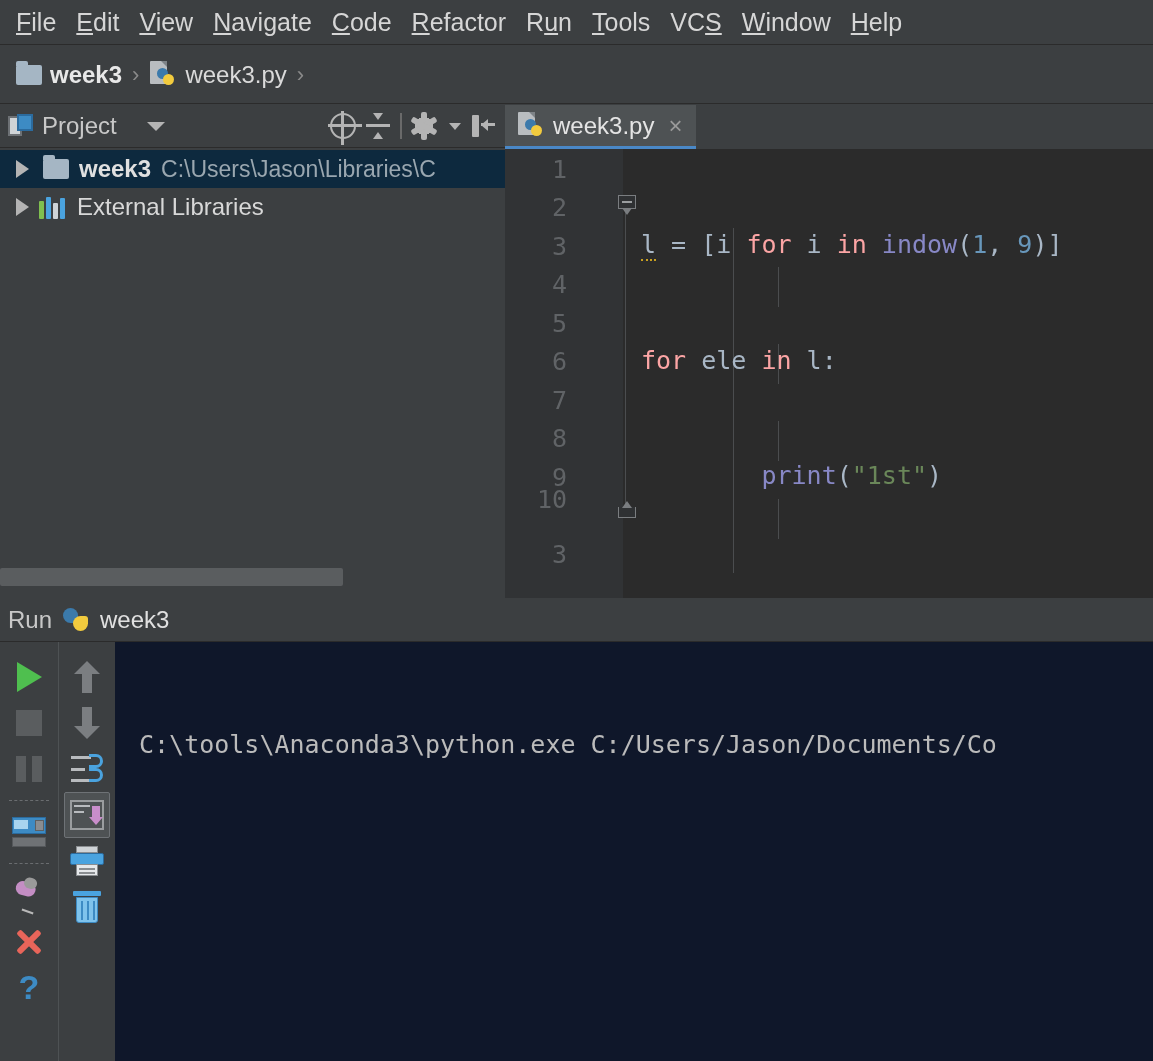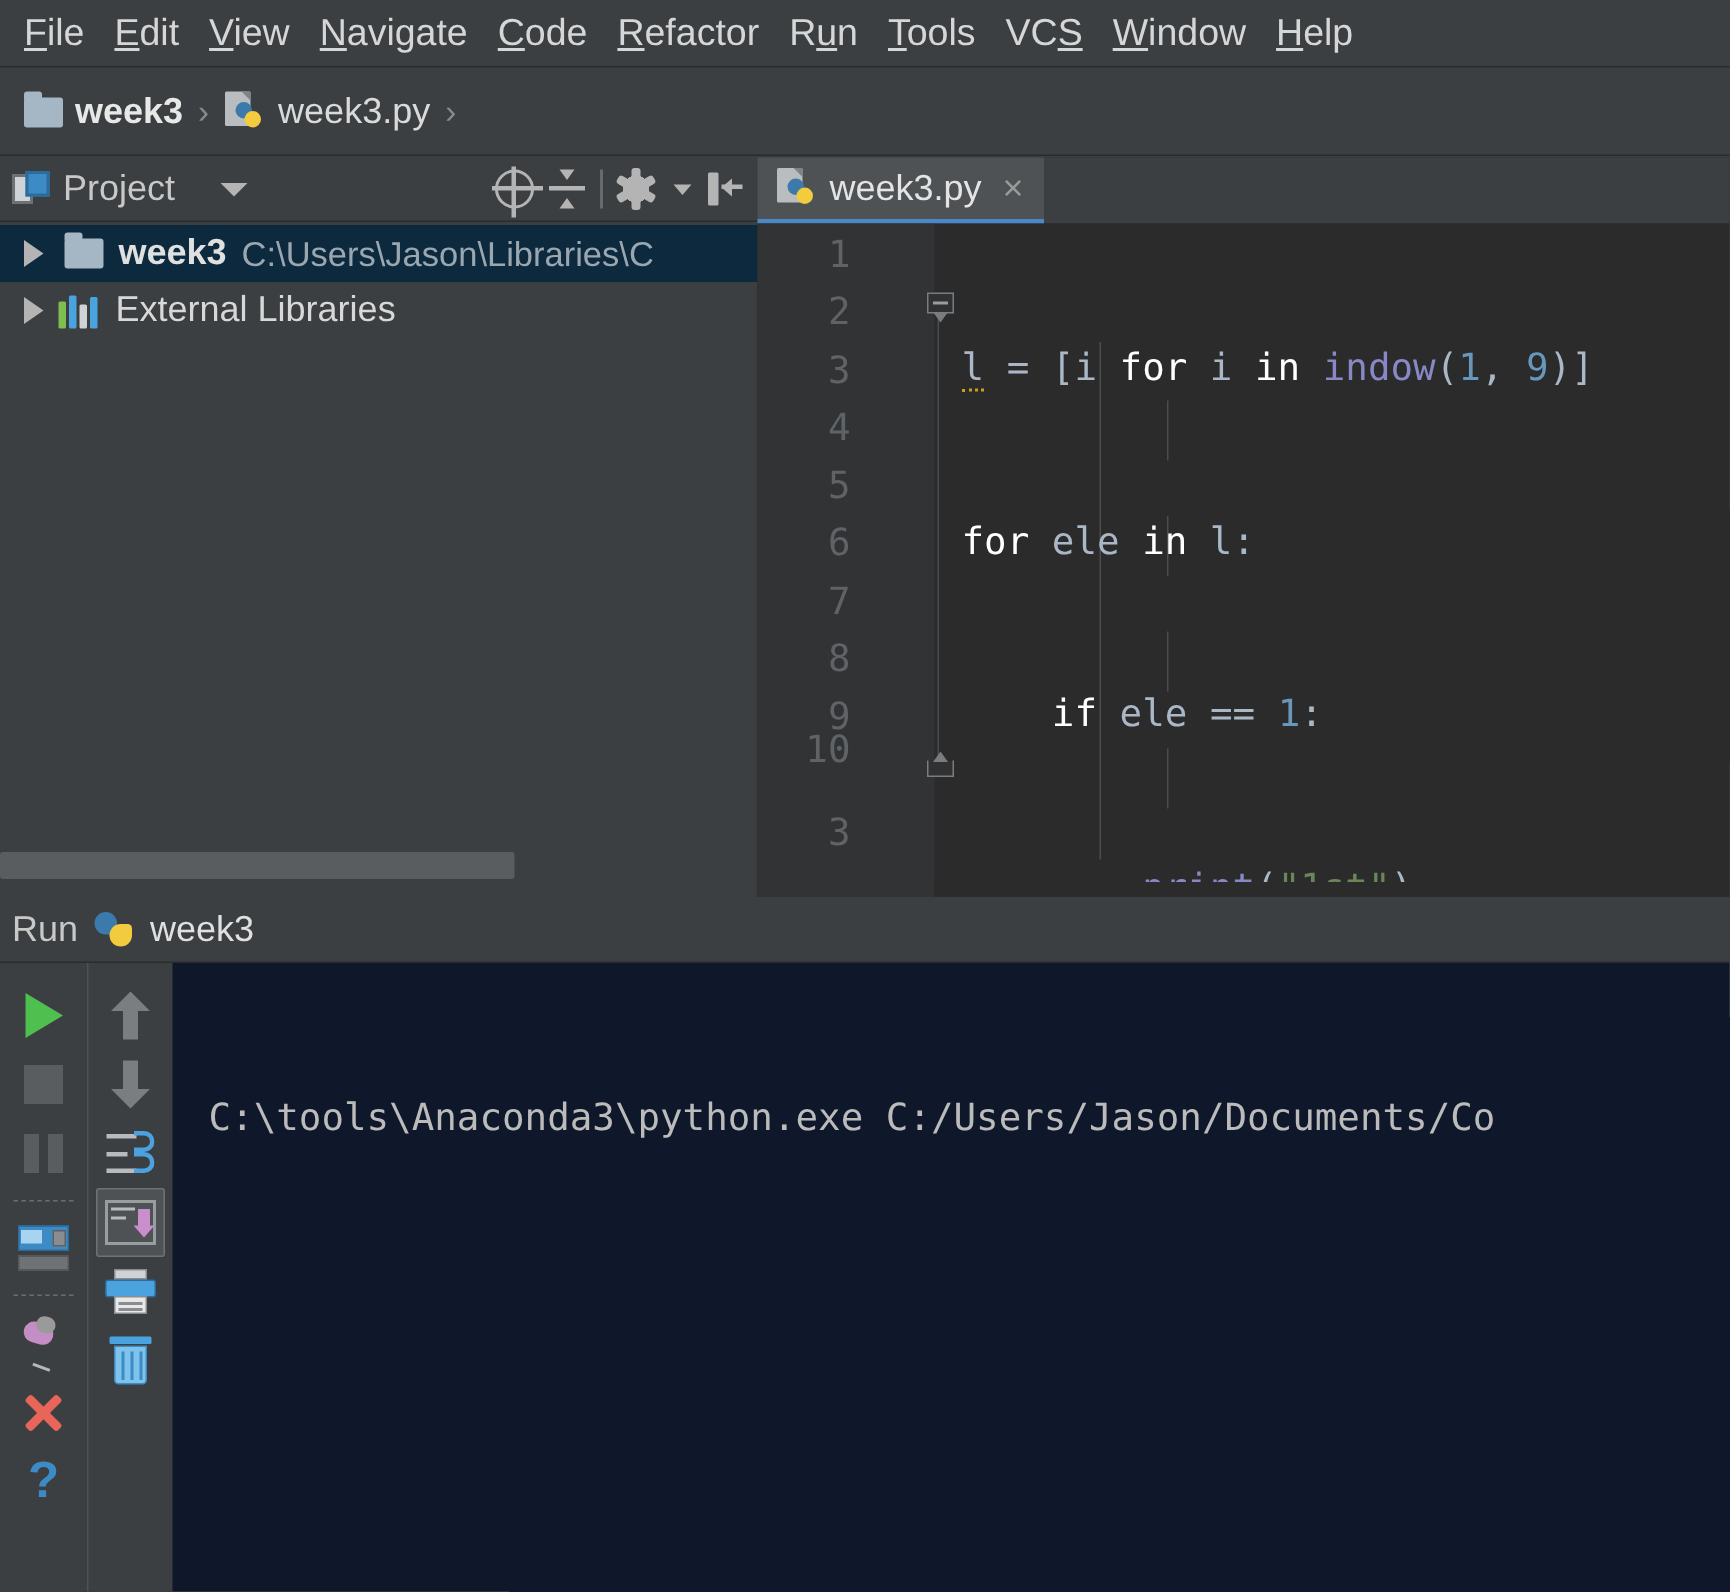--- a/index.html
+++ b/index.html
@@ -160,21 +160,21 @@
   .fold-marker.end .tipup {
     position:absolute;left:4px;top:-6px;width:0;height:0;
     border-left:5px solid transparent;border-right:5px solid transparent;border-bottom:7px solid #7a7d80;
   }
 
   .code-lines {
     position:absolute; left:136px; top:0; font-family:"DejaVu Sans Mono", monospace;
     font-size:25px; line-height:38.5px; white-space:pre; color:#a9b7c6;
   }
   .code-lines .line { height:38.5px; }
-  .kw   { color:#ffffff; }
+  .kw   { color:#fca5a5; }
   .num-l{ color:#6897bb; }
   .fn   { color:#8888c6; }
   .str  { color:#6a8759; }
   .op   { color:#a9b7c6; }
   .warnu{ border-bottom:2px dotted #c8a020; }
   .indent-guide {
     position:absolute; width:1px; background:#4b4d4f;
   }
   .editor-hscroll {
     position:absolute;left:118px;bottom:0;width:530px;height:10px;background:#2b2b2b;
@@ -392,21 +392,20 @@
 
       <div class="indent-guide" style="left:228px;top:79px;height:345px"></div>
       <div class="indent-guide" style="left:273px;top:118px;height:40px"></div>
       <div class="indent-guide" style="left:273px;top:195px;height:40px"></div>
       <div class="indent-guide" style="left:273px;top:272px;height:40px"></div>
       <div class="indent-guide" style="left:273px;top:350px;height:40px"></div>
 
       <div class="code-lines">
         <div class="line"><span class="warnu">l</span><span class="op"> = [i </span><span class="kw">for</span><span class="op"> i </span><span class="kw">in</span><span class="op"> </span><span class="fn">indow</span><span class="op">(</span><span class="num-l">1</span><span class="op">, </span><span class="num-l">9</span><span class="op">)]</span></div>
         <div class="line"><span class="kw">for</span><span class="op"> ele </span><span class="kw">in</span><span class="op"> l:</span></div>
-        <div class="line"><span class="op">    </span><span class="kw">if</span><span class="op"> ele == </span><span class="num-l">1</span><span class="op">:</span></div>
         <div class="line"><span class="op">        </span><span class="fn">print</span><span class="op">(</span><span class="str">"1st"</span><span class="op">)</span></div>
         
         
         
         
         
         
         
       </div>
 

